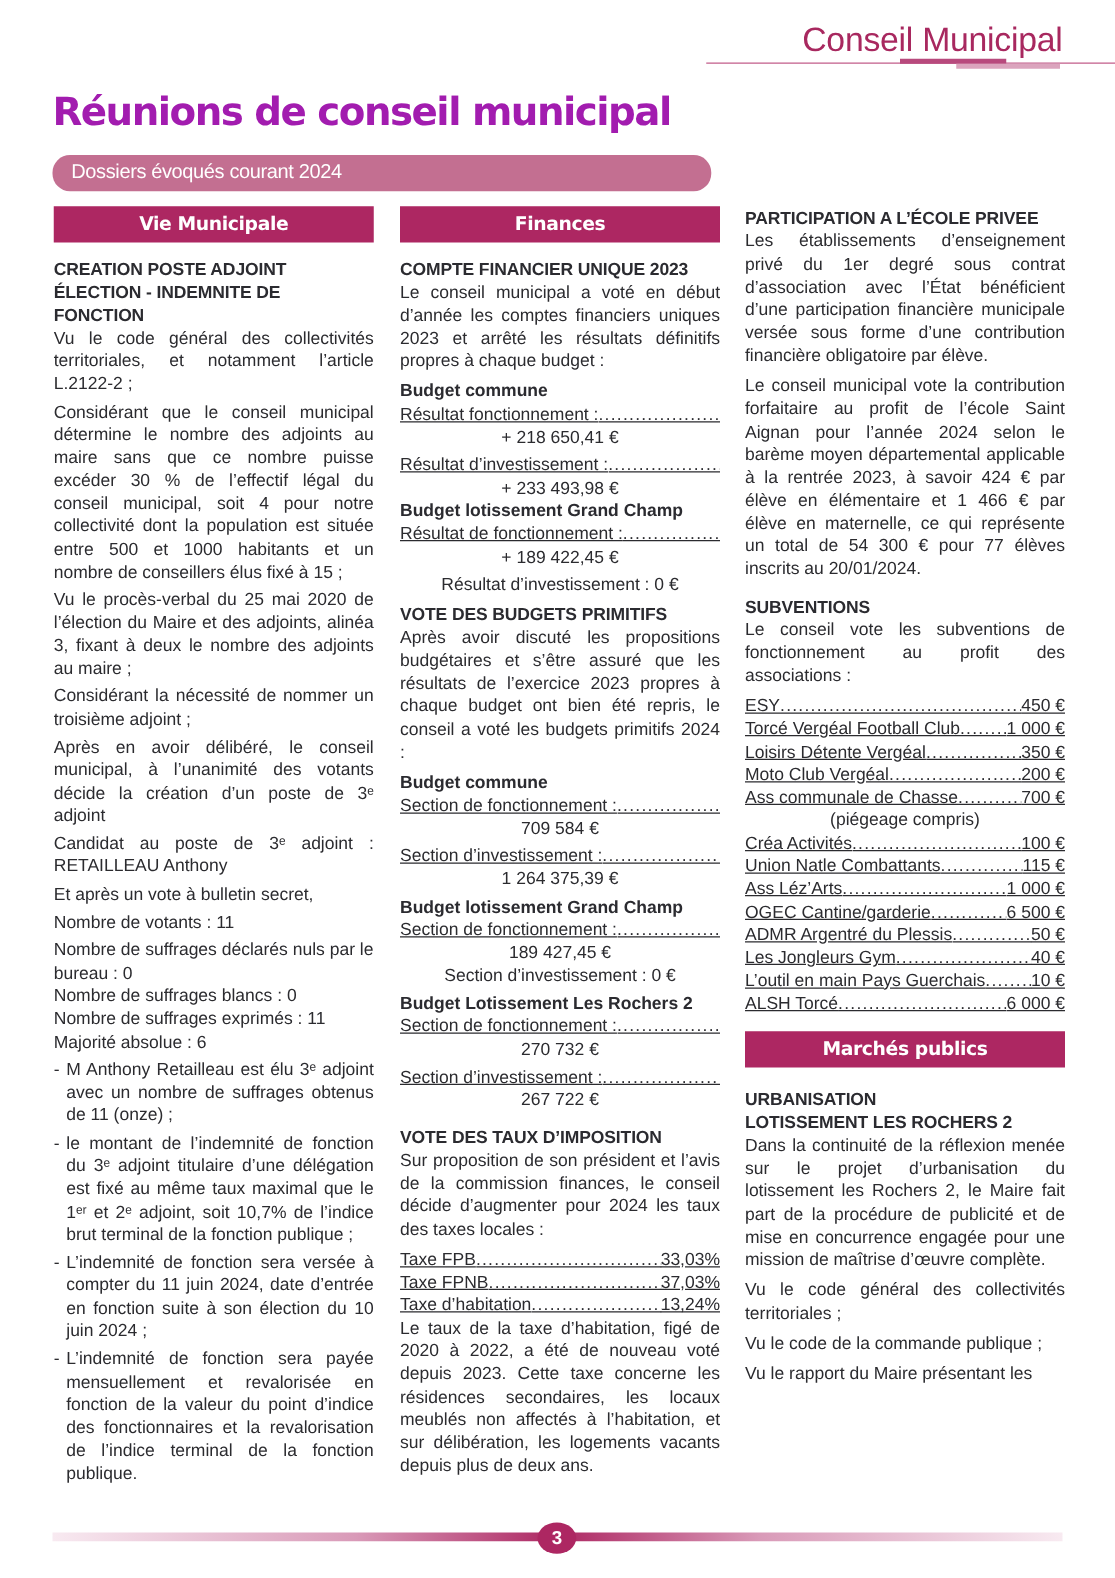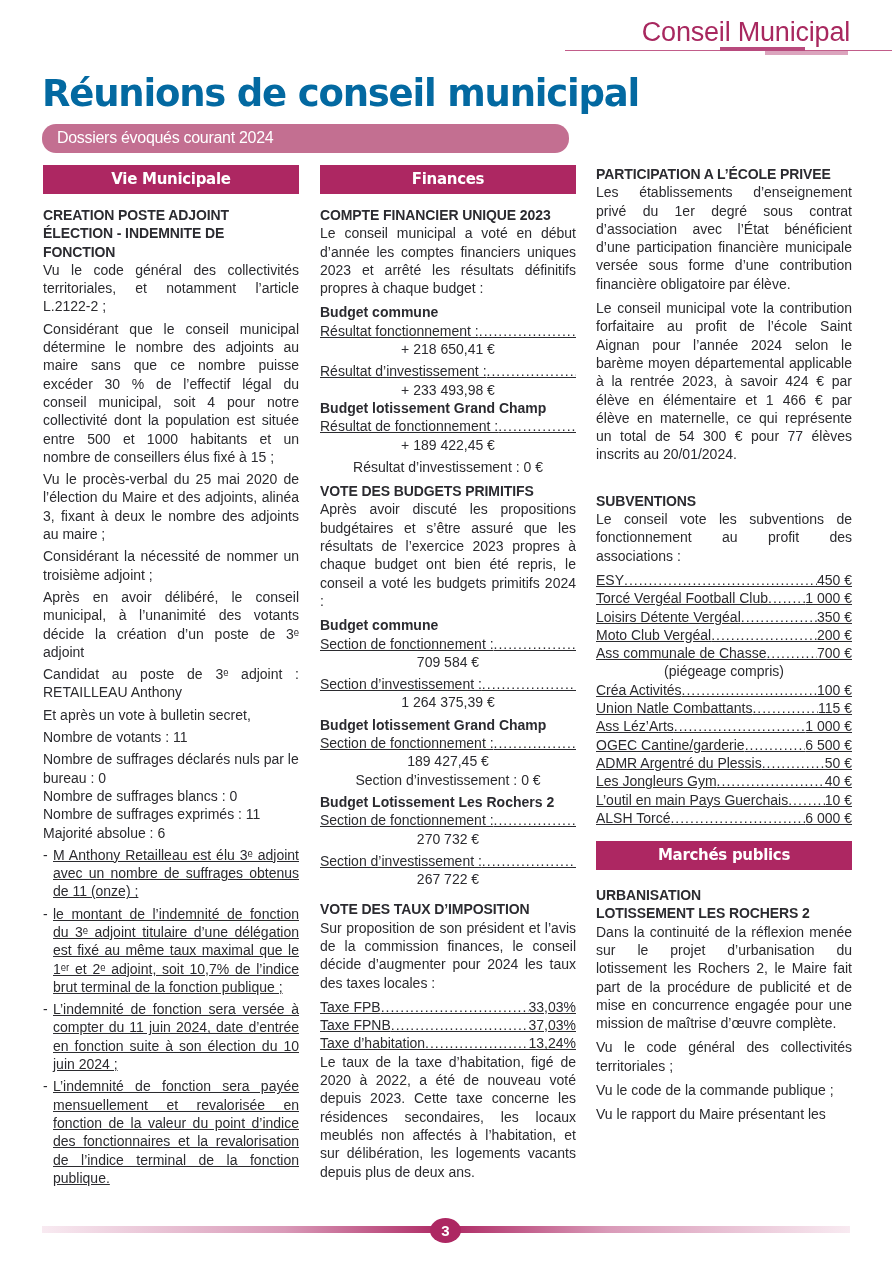--- a/index.html
+++ b/index.html
@@ -11,21 +11,21 @@
     font-family: "Liberation Sans", sans-serif;
     font-size: 27px; color: #a8285f; letter-spacing: -0.2px;
   }
   .header-rule { position: absolute; left: 565px; top: 50px; width: 327px; height: 1px; background: #c25d8a; }
   .header-bar1 { position: absolute; left: 720px; top: 47px; width: 85px; height: 4px; background: #b84a7d; }
   .header-bar2 { position: absolute; left: 765px; top: 51px; width: 83px; height: 4px; background: #dba4bd; }
 
   .page-title {
     position: absolute; left: 42px; top: 72px;
     font-family: "DejaVu Sans", sans-serif; font-weight: bold;
-    font-size: 37px; color: #0369a1; letter-spacing: -1.2px;
+    font-size: 31px; color: #a21caf; letter-spacing: -1.2px;
   }
   .subtitle-pill {
     position: absolute; left: 42px; top: 124px; width: 527px; height: 29px;
     background: #c36f91; border-radius: 14px;
     color: #ffffff; font-size: 16px; line-height: 27px; padding-left: 15px;
     letter-spacing: -0.3px;
   }
 
   .col { position: absolute; top: 165px; width: 256px; font-size: 14px; line-height: 18.3px; text-align: justify; }
   .col1 { left: 43px; }
@@ -40,21 +40,21 @@
   }
   .h {
     font-weight: bold; font-size: 14px; line-height: 18.3px; color: #2b2b30;
     text-align: left; letter-spacing: -0.1px;
   }
   .sub { font-weight: bold; font-size: 14px; line-height: 18.3px; color: #2b2b30; text-align: left; }
   p { margin-bottom: 4px; }
   .gap { margin-bottom: 6px; }
   .nl { text-align: left; }
   ul.dash { list-style: none; }
-  ul.dash li { position: relative; padding-left: 10px; margin-bottom: 4px; text-decoration: underline; }
+  ul.dash li { position: relative; padding-left: 10px; margin-bottom: 4px; }
   ul.dash li::before { content: "-"; position: absolute; left: 0; }
 
   .dotrow { display: flex; align-items: center; white-space: nowrap; text-align: left; text-decoration: underline; }
   .dotrow .lbl { flex: 0 0 auto; }
   .dotrow .dots { flex: 1 1 auto; overflow: hidden; letter-spacing: 1px; color: #2b2b2f; }
   .dotrow .dots::after { content: "..........................................................................................................................."; }
   .dotrow .val { flex: 0 0 auto; }
   .line { text-align: center; }
 
   .footer-bar {
@@ -173,21 +173,21 @@
       <span class="lbl">Taxe d’habitation</span>
       <span class="dots"></span>
       <span class="val">13,24%</span>
     </div>
   <p>Le taux de la taxe d’habitation, figé de 2020 à 2022, a été de nouveau voté depuis 2023. Cette taxe concerne les résidences secondaires, les locaux meublés non affectés à l’habitation, et sur délibération, les logements vacants depuis plus de deux ans.</p>
 </div>
 
 <div class="col col3">
   <div class="h">PARTICIPATION A L’ÉCOLE PRIVEE</div>
   <p class="gap">Les établissements d’enseignement privé du 1er degré sous contrat d’association avec l’État bénéficient d’une participation financière municipale versée sous forme d’une contribution financière obligatoire par élève.</p>
-  <p class="gap" style="margin-bottom:28px">Le conseil municipal vote la contribution forfaitaire au profit de l’école Saint Aignan pour l’année 2024 selon le barème moyen départemental applicable à la rentrée 2023, à savoir 424 € par élève en élémentaire et 1 466 € par élève en maternelle, ce qui représente un total de 54 300 € pour 77 élèves inscrits au 20/01/2024.</p>
+  <p class="gap" style="margin-bottom:12px">Le conseil municipal vote la contribution forfaitaire au profit de l’école Saint Aignan pour l’année 2024 selon le barème moyen départemental applicable à la rentrée 2023, à savoir 424 € par élève en élémentaire et 1 466 € par élève en maternelle, ce qui représente un total de 54 300 € pour 77 élèves inscrits au 20/01/2024.</p>
 
   <div class="h">SUBVENTIONS</div>
   <p class="gap">Le conseil vote les subventions de fonctionnement au profit des associations :</p>
   <div class="dotrow">
       <span class="lbl">ESY</span>
       <span class="dots"></span>
       <span class="val">450 €</span>
     </div>
   <div class="dotrow">
       <span class="lbl">Torcé Vergéal Football Club</span>

